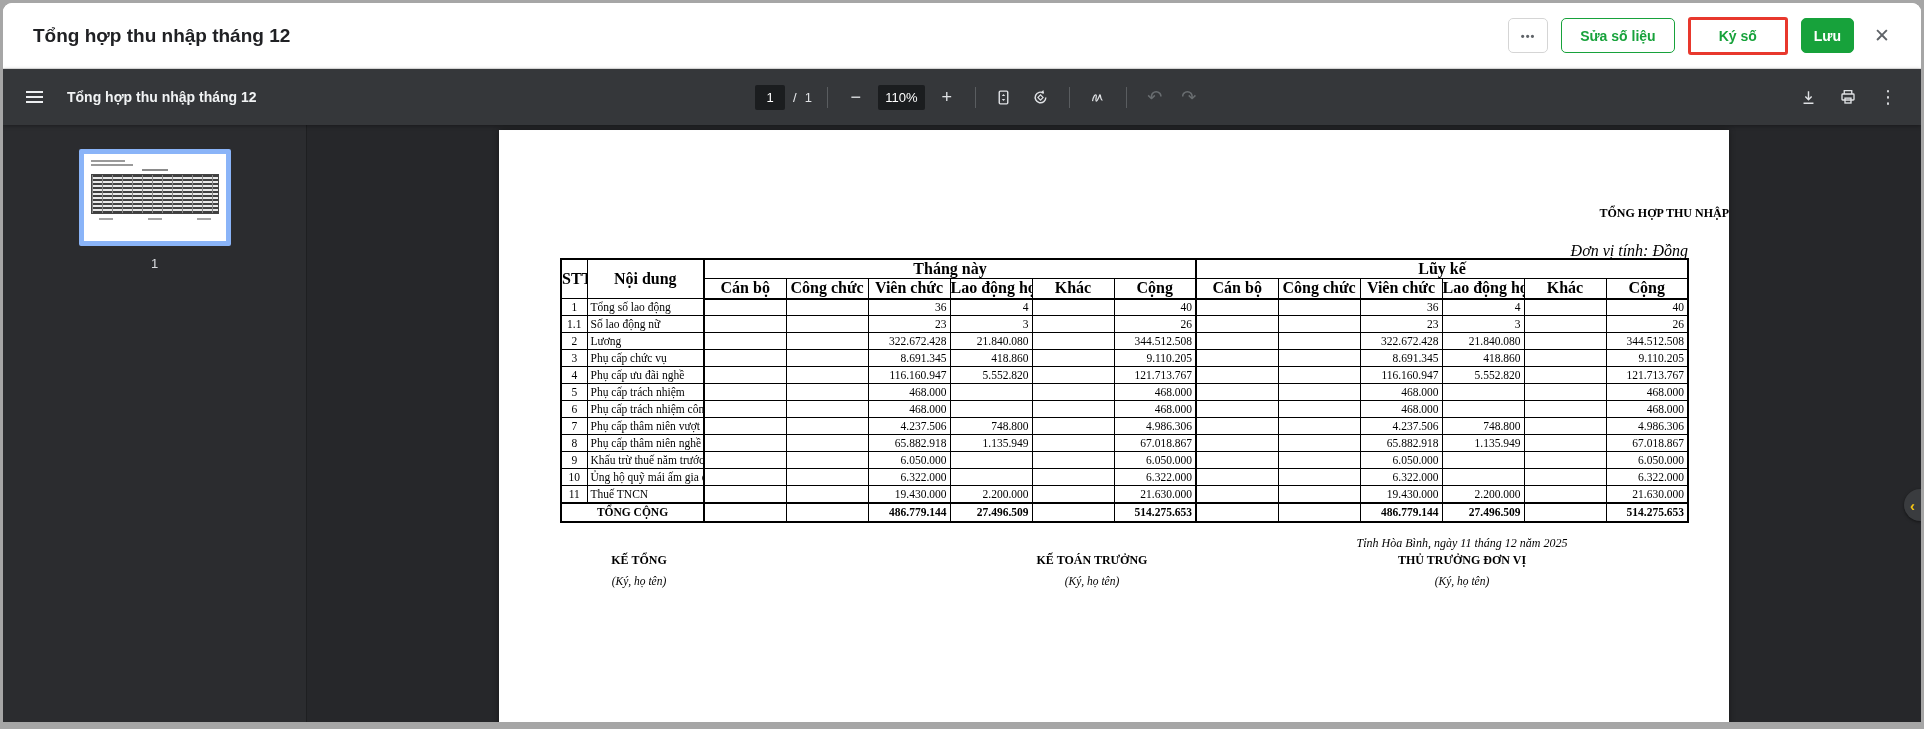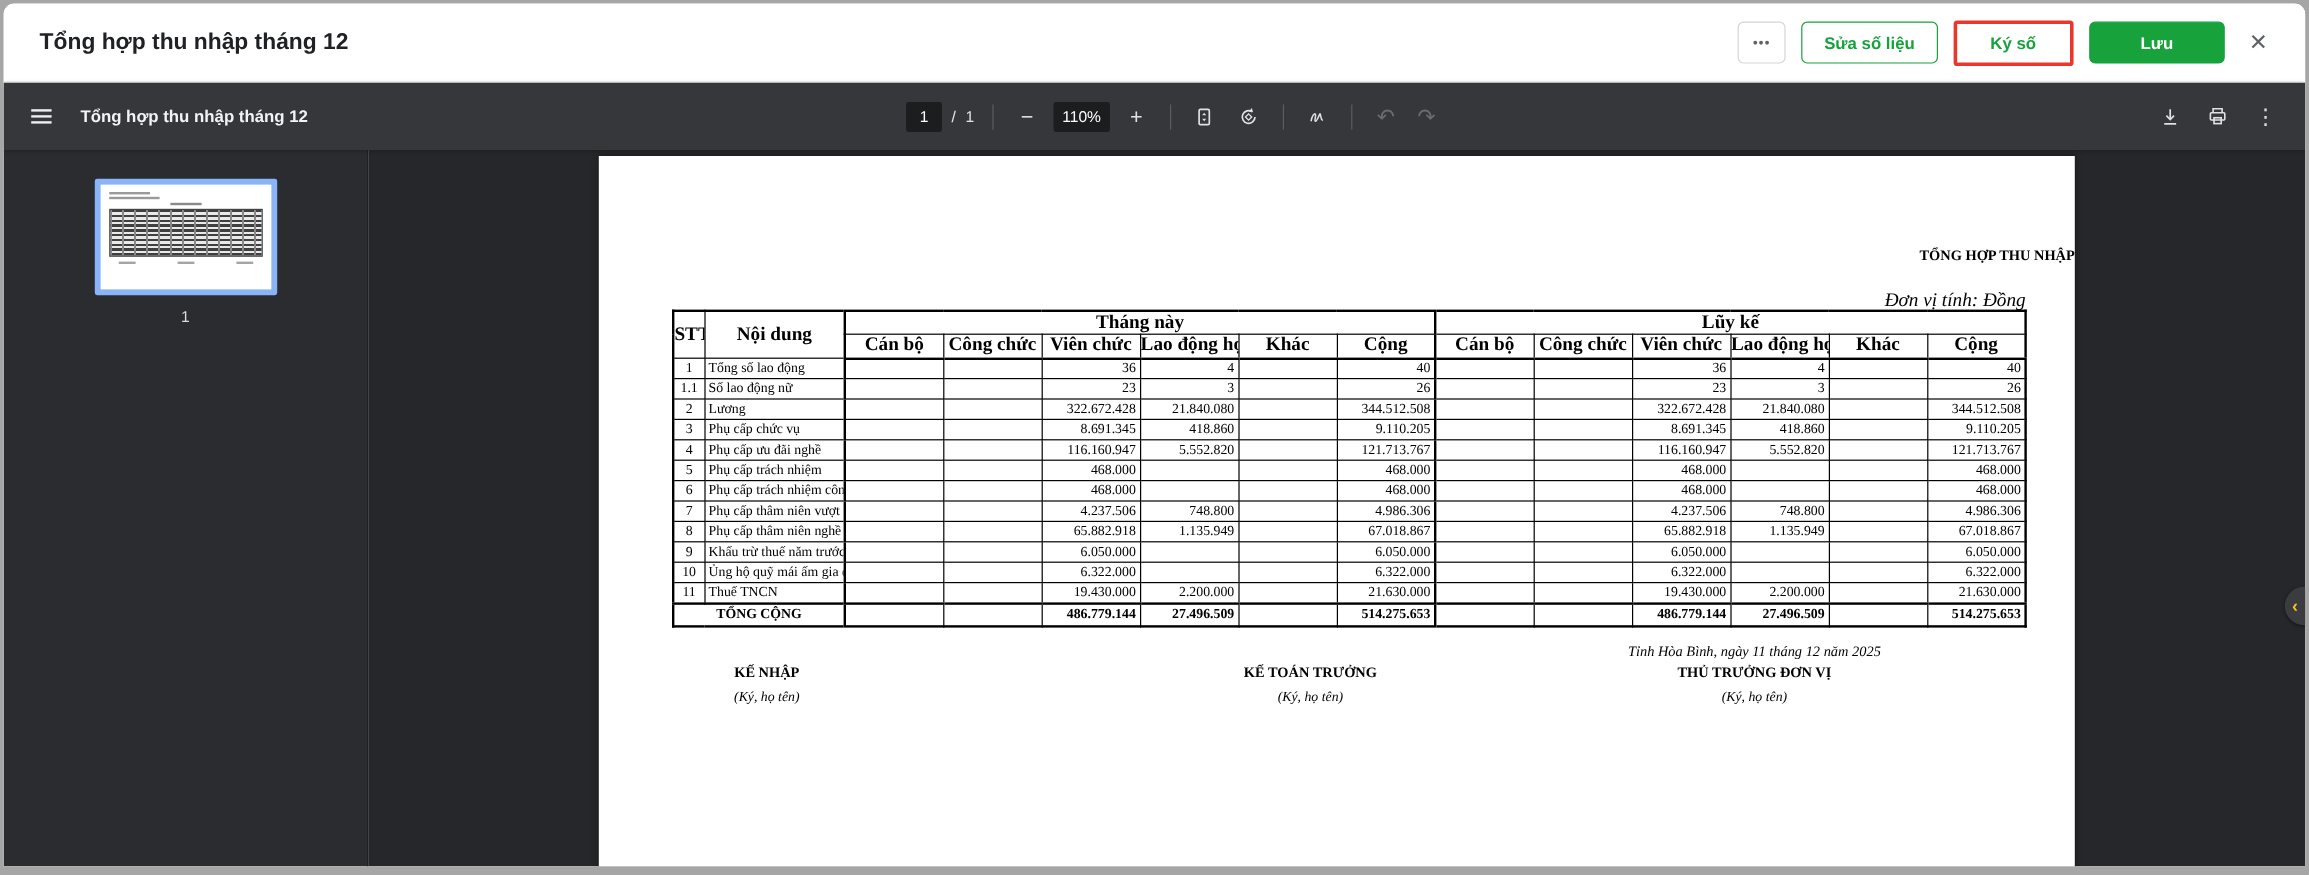--- a/index.html
+++ b/index.html
@@ -13,21 +13,21 @@
   .window{width:100%;height:100%;background:#fff;border-radius:9px 9px 0 0;overflow:hidden;display:flex;flex-direction:column;position:relative;}
 
   
   .app-header{height:66px;flex:0 0 66px;background:#fff;display:flex;align-items:center;padding:0 24px 0 30px;border-bottom:1px solid #e6e6e6;}
   .app-title{font-size:19px;font-weight:700;color:#202124;}
   .header-actions{margin-left:auto;display:flex;align-items:center;gap:13px;}
   .btn{height:35px;display:inline-flex;align-items:center;justify-content:center;border-radius:5px;font-size:14px;font-weight:700;cursor:pointer;background:#fff;font-family:"Liberation Sans",sans-serif;}
   .btn-more{width:40px;border:1px solid #d5d5d5;color:#5f6368;font-size:11px;letter-spacing:1px;font-weight:700;}
   .btn-outline-green{border:1px solid var(--green);color:var(--green);padding:0 18px;}
   .btn-sign{border:3px solid var(--red);color:var(--green);padding:16px 28px;border-radius:3px;}
-  .btn-fill-green{background:var(--green);color:#fff;border:1px solid var(--green);padding:0 42px;}
+  .btn-fill-green{background:var(--green);color:#fff;border:1px solid var(--green);padding:0 12px;}
   .btn-close{border:none;background:none;color:#5f6368;font-size:19px;font-weight:400;width:30px;}
 
   
   .pdf-toolbar{height:56px;flex:0 0 56px;background:var(--toolbar);display:flex;align-items:center;color:var(--icon);position:relative;box-shadow:0 1px 4px rgba(0,0,0,.35);z-index:3;}
   .hamburger{width:42px;height:40px;margin-left:10px;display:flex;flex-direction:column;align-items:center;justify-content:center;gap:3px;cursor:pointer;}
   .hamburger span{display:block;width:17px;height:2px;background:#eceef0;}
   .pdf-doc-title{font-size:14px;font-weight:700;color:#f1f3f4;margin-left:12px;}
   .center-controls{position:absolute;left:752px;top:0;height:100%;display:flex;align-items:center;font-size:13px;}
   .num-box{background:var(--tbox);color:#fff;height:25px;display:flex;align-items:center;justify-content:center;border-radius:2px;cursor:text;}
   .page-box{width:30px;}
@@ -434,21 +434,21 @@
                   <td class="cell-num">486.779.144</td>
                   <td class="cell-num">27.496.509</td>
                   <td class="cell-num"></td>
                   <td class="cell-num">514.275.653</td>
                 </tr>
               </tbody>
           </table>
 
           <div class="date-line">Tỉnh Hòa Bình, ngày 11 tháng 12 năm 2025</div>
           <div class="sig sig1">
-            <div class="sig-title">KẾ NHẬP</div>
+            <div class="sig-title">KẾ TỔNG</div>
             <div class="sig-note">(Ký, họ tên)</div>
           </div>
           <div class="sig sig2">
             <div class="sig-title">KẾ TOÁN TRƯỞNG</div>
             <div class="sig-note">(Ký, họ tên)</div>
           </div>
           <div class="sig sig3">
             <div class="sig-title">THỦ TRƯỞNG ĐƠN VỊ</div>
             <div class="sig-note">(Ký, họ tên)</div>
           </div>

